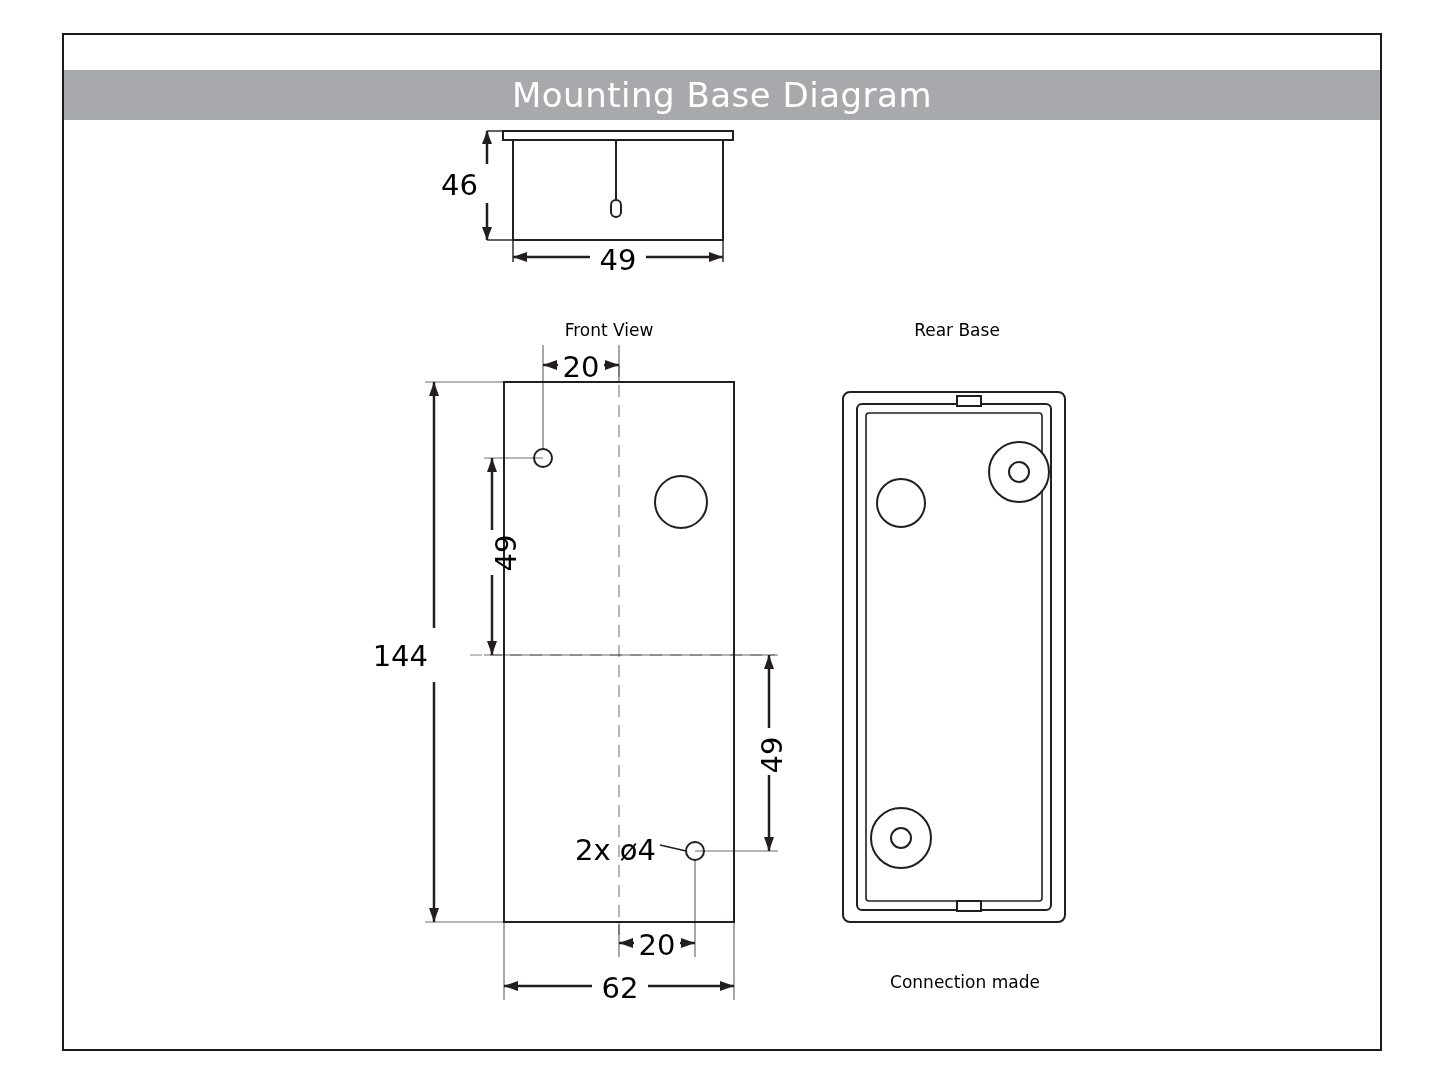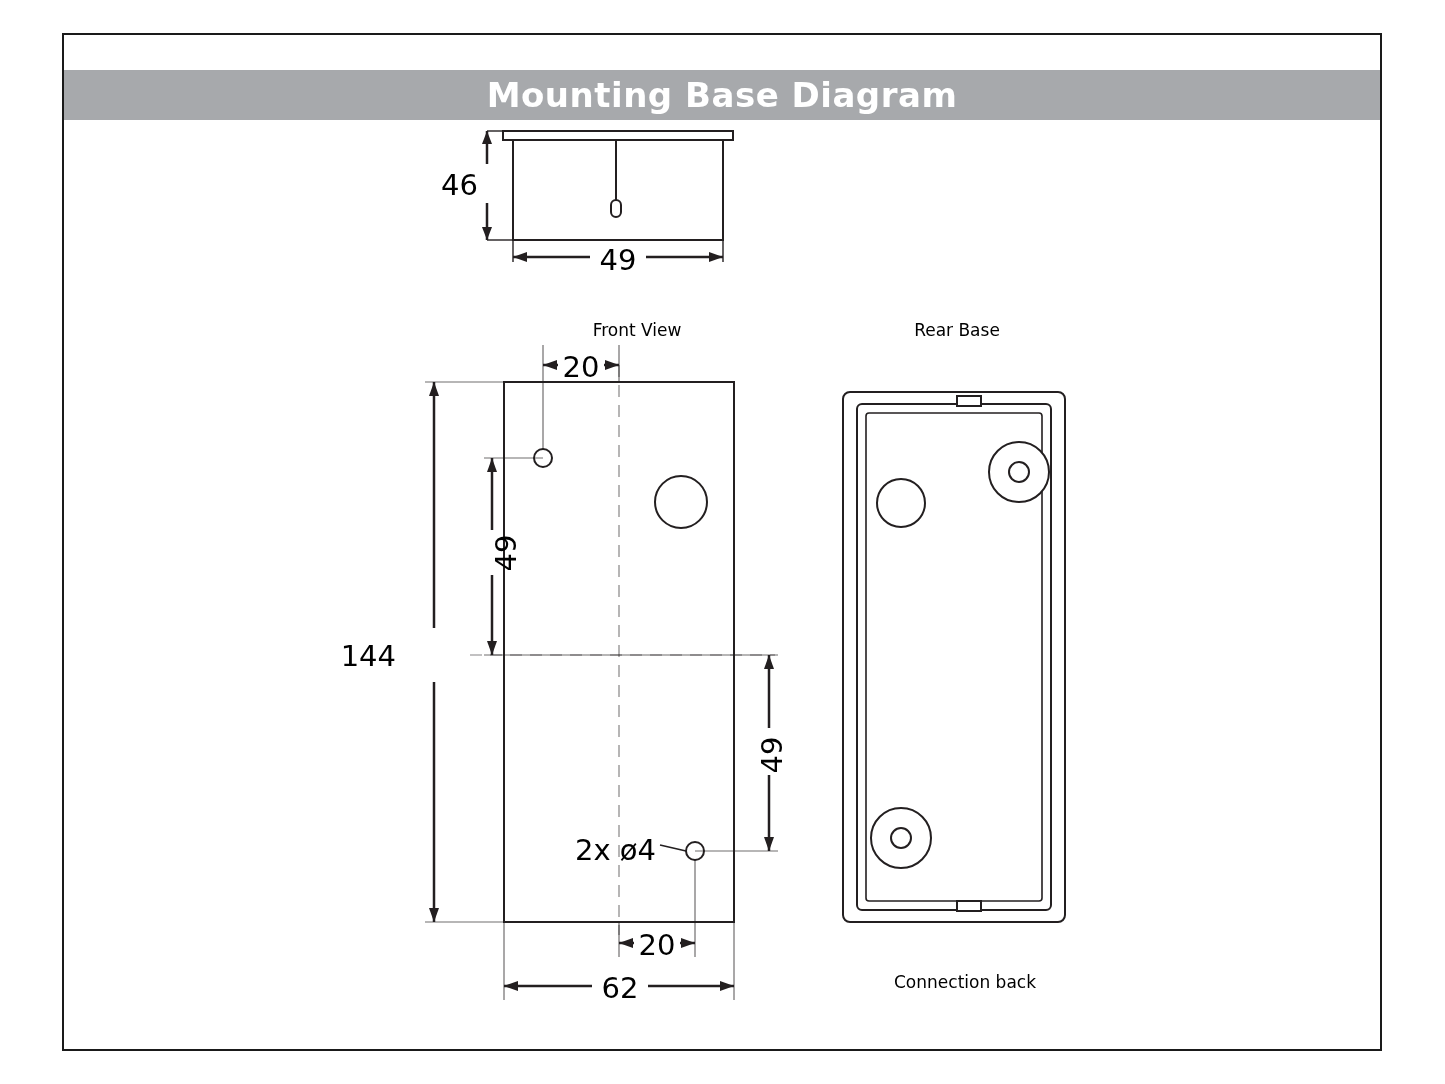--- a/index.html
+++ b/index.html
@@ -37,21 +37,21 @@
     width: 1316px;
     height: 50px;
     background: #a7a9ac;
     display: flex;
     align-items: center;
     justify-content: center;
   }
   .title-bar .title-text {
     color: #ffffff;
     font-size: 34px;
-    font-weight: bold;
+    font-weight: normal;
     letter-spacing: 0.5px;
     font-family: "DejaVu Sans", sans-serif;
   }
   svg.drawing {
     position: absolute;
     left: 0;
     top: 0;
     width: 1445px;
     height: 1084px;
     pointer-events: none;
@@ -195,34 +195,34 @@
 
         <circle cx="901" cy="838" r="30" fill="#ffffff" stroke="#231f20" stroke-width="2"></circle>
         <circle cx="901" cy="838" r="10" fill="#ffffff" stroke="#231f20" stroke-width="2"></circle>
       </g>
     </g>
   </svg>
 
   <div class="lbl dim-num" style="left:478px; top:168px; transform:translate(-100%,0);">46</div>
   <div class="lbl dim-num" style="left:618px; top:243px; transform:translate(-50%,0);">49</div>
 
-  <div class="lbl view-label" style="left:609px; top:320px; transform:translate(-50%,0);margin-left:28px;">Front View</div>
+  <div class="lbl view-label" style="left:609px; top:320px; transform:translate(-50%,0);">Front View</div>
   <div class="lbl view-label" style="left:957px; top:320px; transform:translate(-50%,0);">Rear Base</div>
 
   <div class="lbl dim-num" style="left:581px; top:350px; transform:translate(-50%,0);">20</div>
 
   <div class="lbl dim-num rot90" style="left:486px; top:536px; width:40px; text-align:center;">49</div>
 
-  <div class="lbl dim-num" style="left:396px; top:639px; transform:translate(-100%,0);">144</div>
+  <div class="lbl dim-num" style="left:428px; top:639px; transform:translate(-100%,0);">144</div>
 
   <div class="lbl dim-num rot90" style="left:752px; top:738px; width:40px; text-align:center;">49</div>
 
   <div class="lbl dim-num" style="left:656px; top:813px; transform:translate(-100%,0);margin-top:20px;">2x ø4</div>
 
   <div class="lbl dim-num" style="left:657px; top:928px; transform:translate(-50%,0);">20</div>
 
   <div class="lbl dim-num" style="left:620px; top:971px; transform:translate(-50%,0);text-align:right;">62</div>
 
   <div class="lbl note" style="left:965px; top:925px; transform:translate(-50%,0); width:340px;">
-    <div>Connection back</div>
+    <div>Connection made</div>
   </div>
 
 </div>
 
 </body></html>

